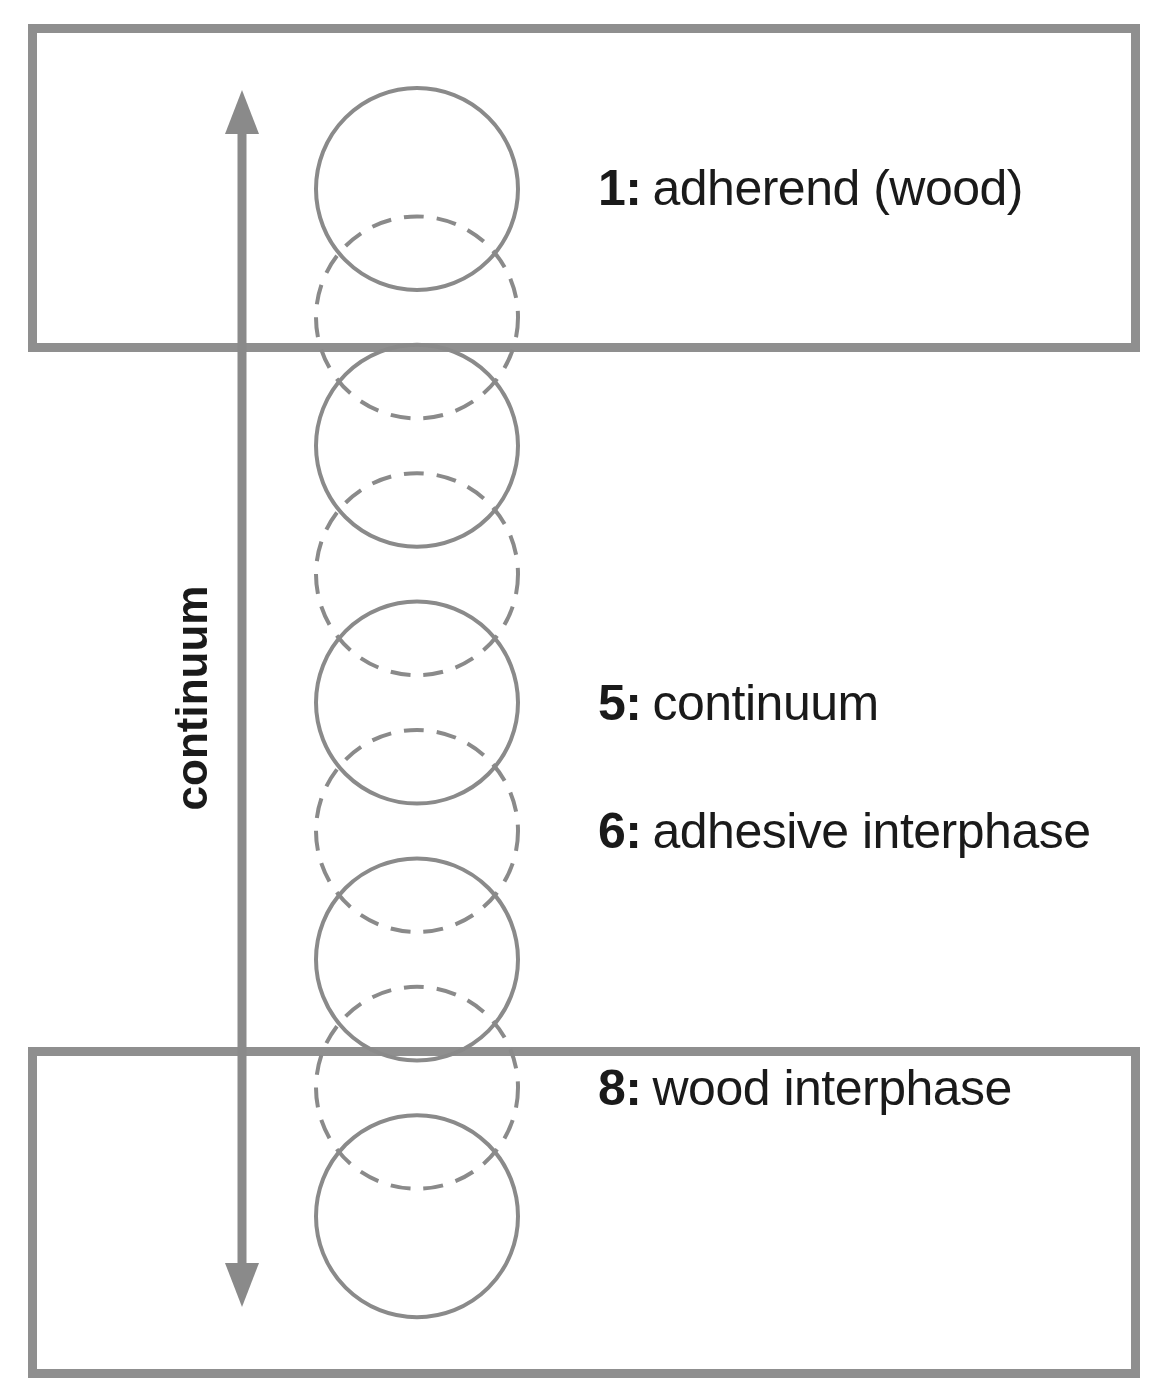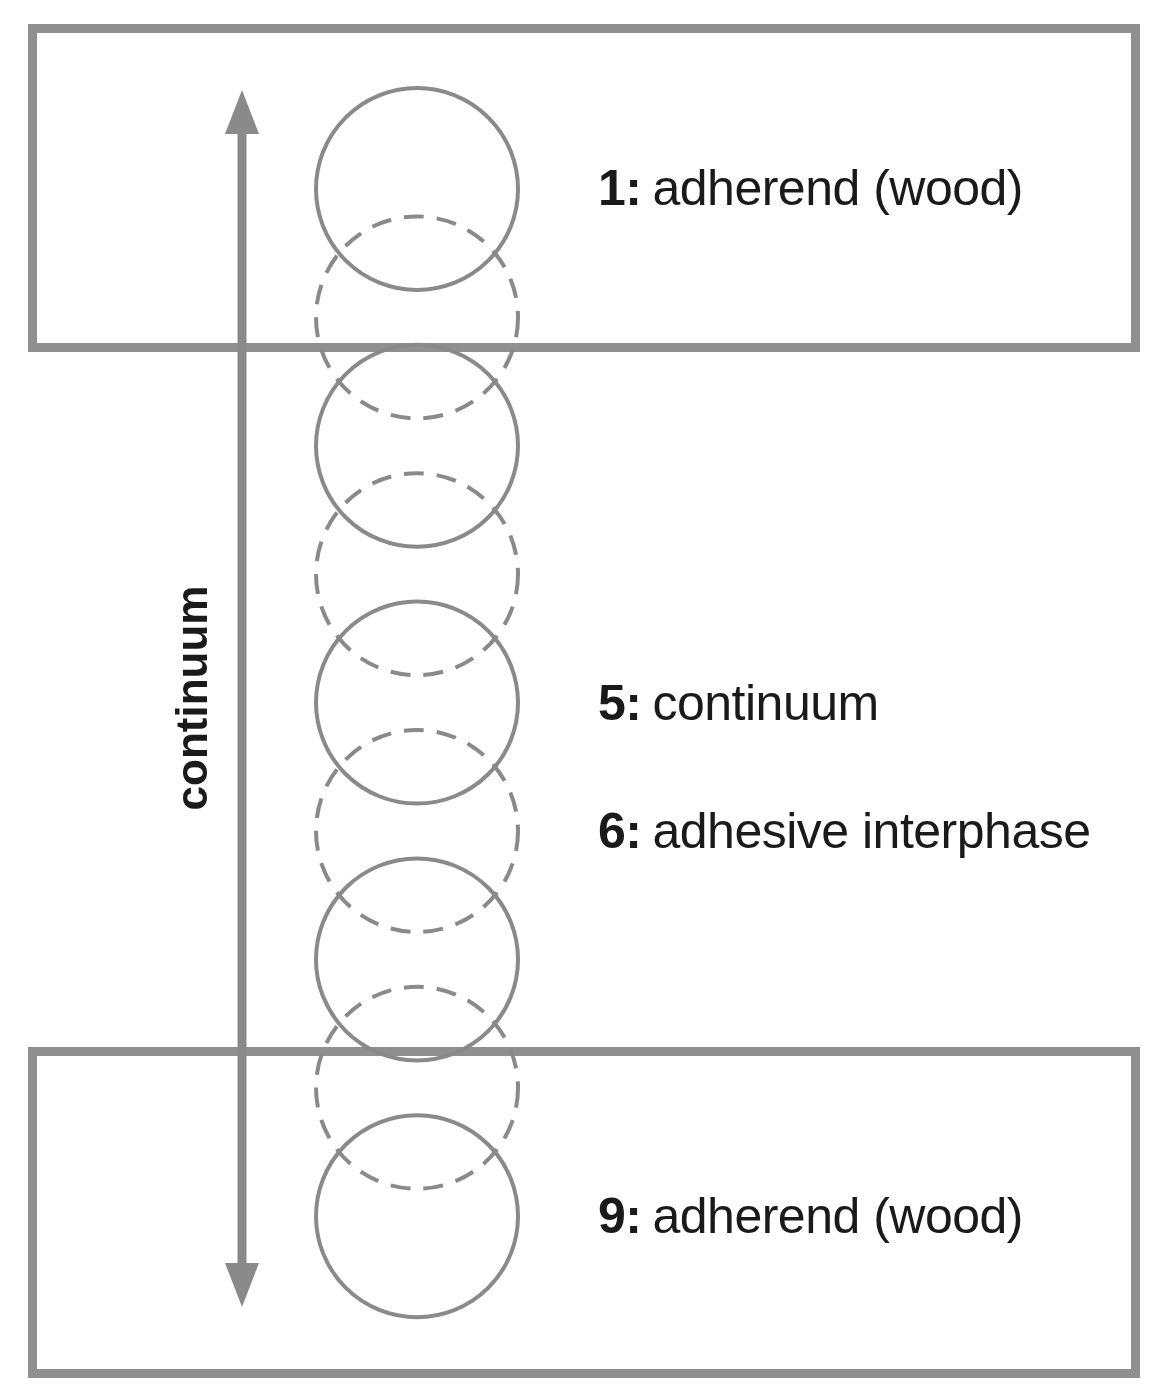--- a/index.html
+++ b/index.html
@@ -105,17 +105,17 @@
 
   <div class="layer-row" style="top:188px">
     <span class="layer-num">1:</span><span class="layer-name">adherend (wood)</span>
   </div>
   <div class="layer-row" style="top:703px">
     <span class="layer-num">5:</span><span class="layer-name">continuum</span>
   </div>
   <div class="layer-row" style="top:831px">
     <span class="layer-num">6:</span><span class="layer-name">adhesive interphase</span>
   </div>
-  <div class="layer-row" style="top:1216px">
-    <span class="layer-num">9:</span><span class="layer-name">adherend (wood)</span>
+  <div class="layer-row" style="top:1088px">
+    <span class="layer-num">8:</span><span class="layer-name">wood interphase</span>
   </div>
 
 </div>
 
 </body></html>

